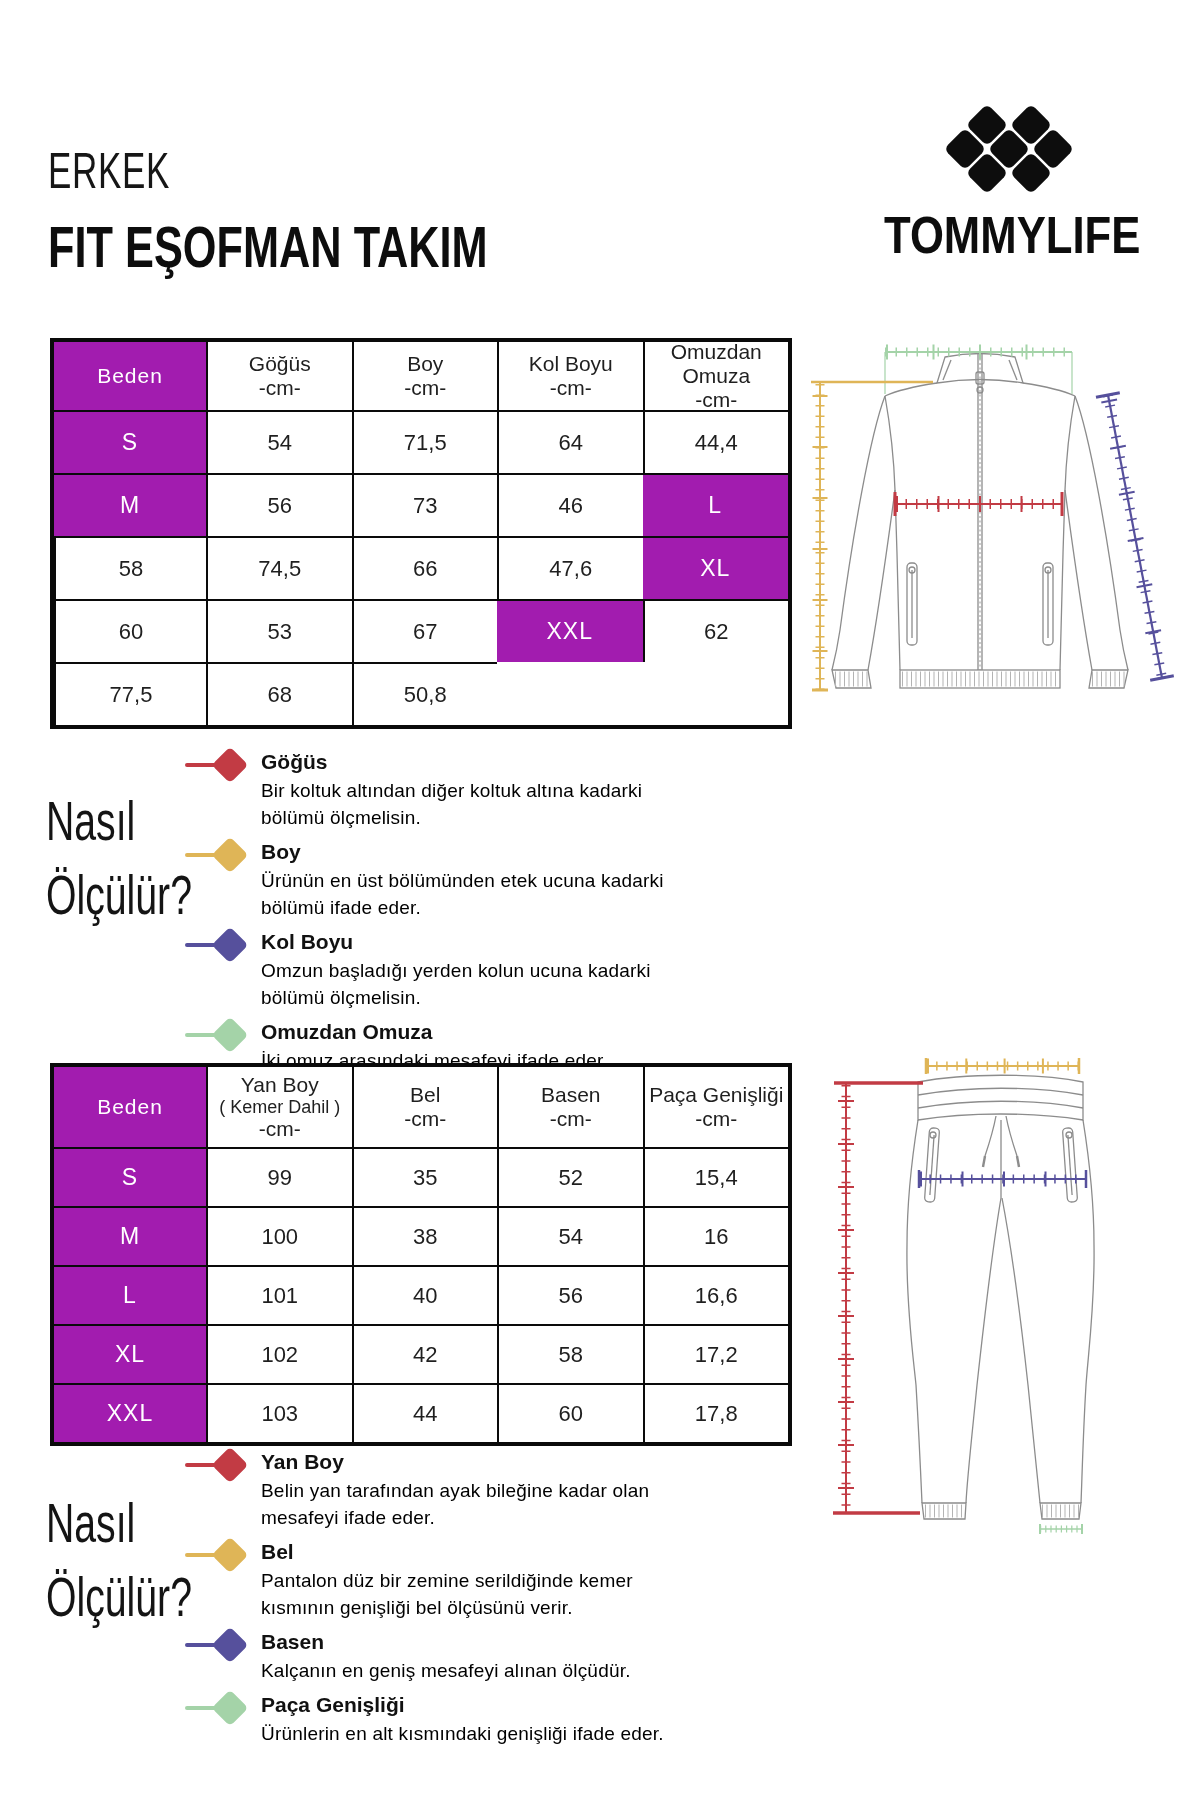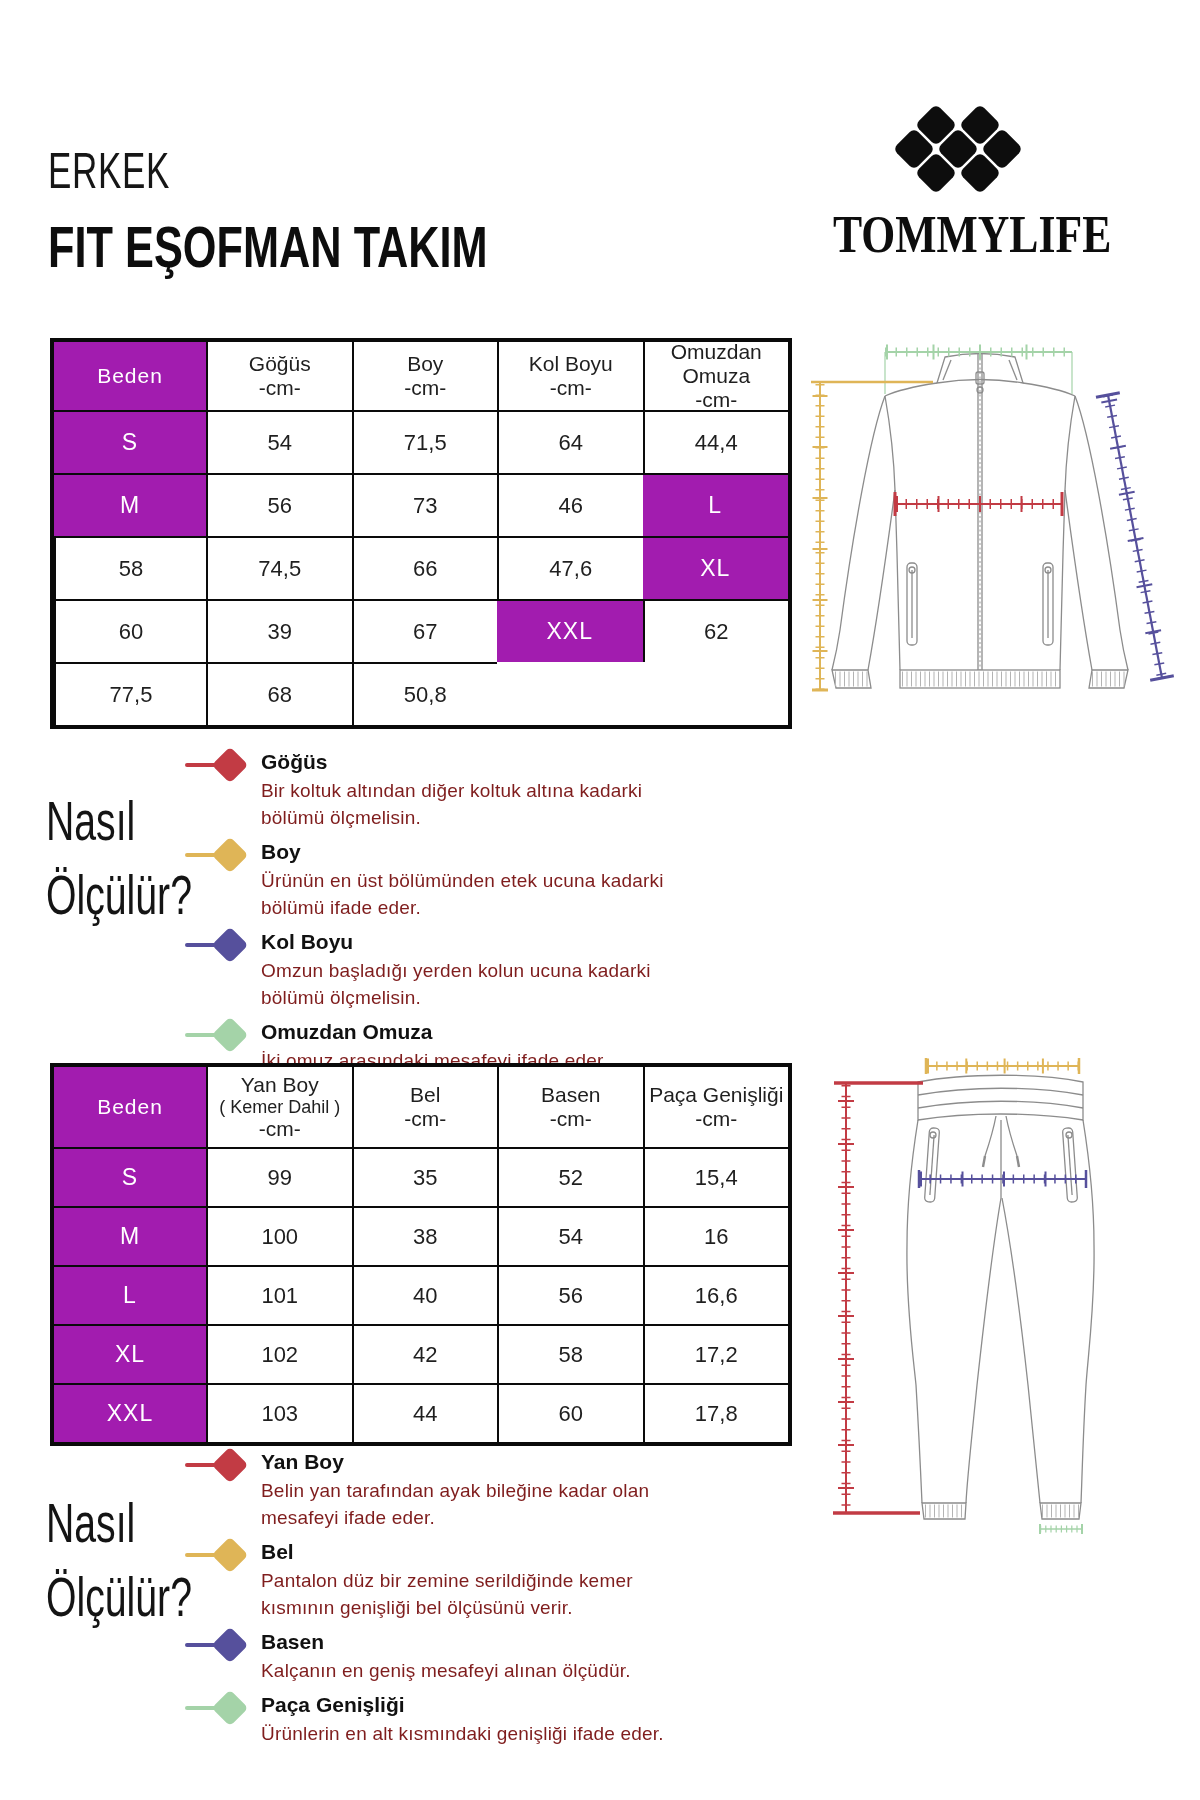--- a/index.html
+++ b/index.html
@@ -4,21 +4,21 @@
 <style>
   html,body{margin:0;padding:0;background:#fff;}
   body{width:1200px;height:1800px;overflow:hidden;font-family:"Liberation Sans","DejaVu Sans",sans-serif;color:#1f1f1f;}
   .page{position:absolute;top:0;left:0;width:1200px;height:1376px;background:#fff;}
 
   
   .kicker{position:absolute;left:48px;top:142px;font-size:50px;font-weight:400;letter-spacing:1px;
           transform:scaleX(.70);transform-origin:0 50%;color:#161616;white-space:nowrap;}
   .title{position:absolute;left:48px;top:214px;font-size:57px;font-weight:700;letter-spacing:0px;
          transform:scaleX(.76);transform-origin:0 50%;color:#0d0d0d;white-space:nowrap;}
-  .logo{position:absolute;left:809px;top:100px;width:300px;height:170px;font-family:Liberation Serif, serif;}
+  .logo{position:absolute;left:860px;top:100px;width:300px;height:170px;}
   .logo-diamonds{position:absolute;left:80px;top:3px;width:138px;height:90px;}
   .logo-diamonds span{position:absolute;width:30px;height:30px;background:#0d0d0d;border-radius:6px;transform:rotate(45deg);}
   .d1{left:32px;top:7px;} .d2{left:76px;top:7px;}
   .d3{left:10px;top:31px;} .d4{left:54px;top:31px;} .d5{left:98px;top:31px;}
   .d6{left:32px;top:55px;} .d7{left:76px;top:55px;}
   .logo-text{position:absolute;left:0;top:105px;width:300px;text-align:center;font-size:52px;font-weight:700;
              transform:scaleX(.84);transform-origin:50% 50%;color:#0d0d0d;white-space:nowrap;}
 
   
   .size-table{position:absolute;left:50px;width:742px;display:grid;border:4px solid #0a0a0a;background:#fff;box-sizing:border-box;}
@@ -41,21 +41,21 @@
   .lg1{top:750px;} .lg2{top:1450px;}
   .lg-item{display:flex;gap:14px;margin-bottom:9px;}
   .lg-marker{flex:none;width:62px;height:30px;position:relative;margin-top:0px;}
   .lg-line{position:absolute;left:0;top:13px;width:40px;height:4px;border-radius:2px;}
   .lg-diamond{position:absolute;right:4px;top:2px;width:26px;height:26px;border-radius:5px;transform:rotate(45deg);}
   .lg-red  .lg-line,.lg-red  .lg-diamond{background:#C23B44;}
   .lg-yel  .lg-line,.lg-yel  .lg-diamond{background:#DFB557;}
   .lg-pur  .lg-line,.lg-pur  .lg-diamond{background:#56509C;}
   .lg-grn  .lg-line,.lg-grn  .lg-diamond{background:#A4D3A8;}
   .lg-name{font-size:21px;font-weight:700;color:#111;margin-bottom:3px;}
-  .lg-desc{font-size:19px;line-height:27px;color:#7f1d1d;max-width:480px;letter-spacing:.2px;}
+  .lg-desc{font-size:19px;line-height:27px;color:#000000;max-width:480px;letter-spacing:.2px;}
 
   
   .jacket-ill{position:absolute;left:795px;top:340px;width:395px;height:365px;}
   .pants-ill{position:absolute;left:820px;top:1040px;width:280px;height:500px;}
   svg .garment{stroke:#8c8c8c;fill:none;stroke-width:1.3;}
   svg .rib{stroke:#b3b3b3;}
 </style>
 </head>
 <body>
 
@@ -110,21 +110,21 @@
     <div class="cell">46</div>
 
     <div class="cell dark">L</div>
     <div class="cell">58</div>
     <div class="cell">74,5</div>
     <div class="cell">66</div>
     <div class="cell">47,6</div>
 
     <div class="cell dark">XL</div>
     <div class="cell">60</div>
-    <div class="cell">39</div>
+    <div class="cell">53</div>
     <div class="cell">67</div>
 
     <div class="cell dark">XXL</div>
     <div class="cell">62</div>
     <div class="cell">77,5</div>
     <div class="cell">68</div>
     <div class="cell">50,8</div>
   </div>
 
   <div class="jacket-ill">

